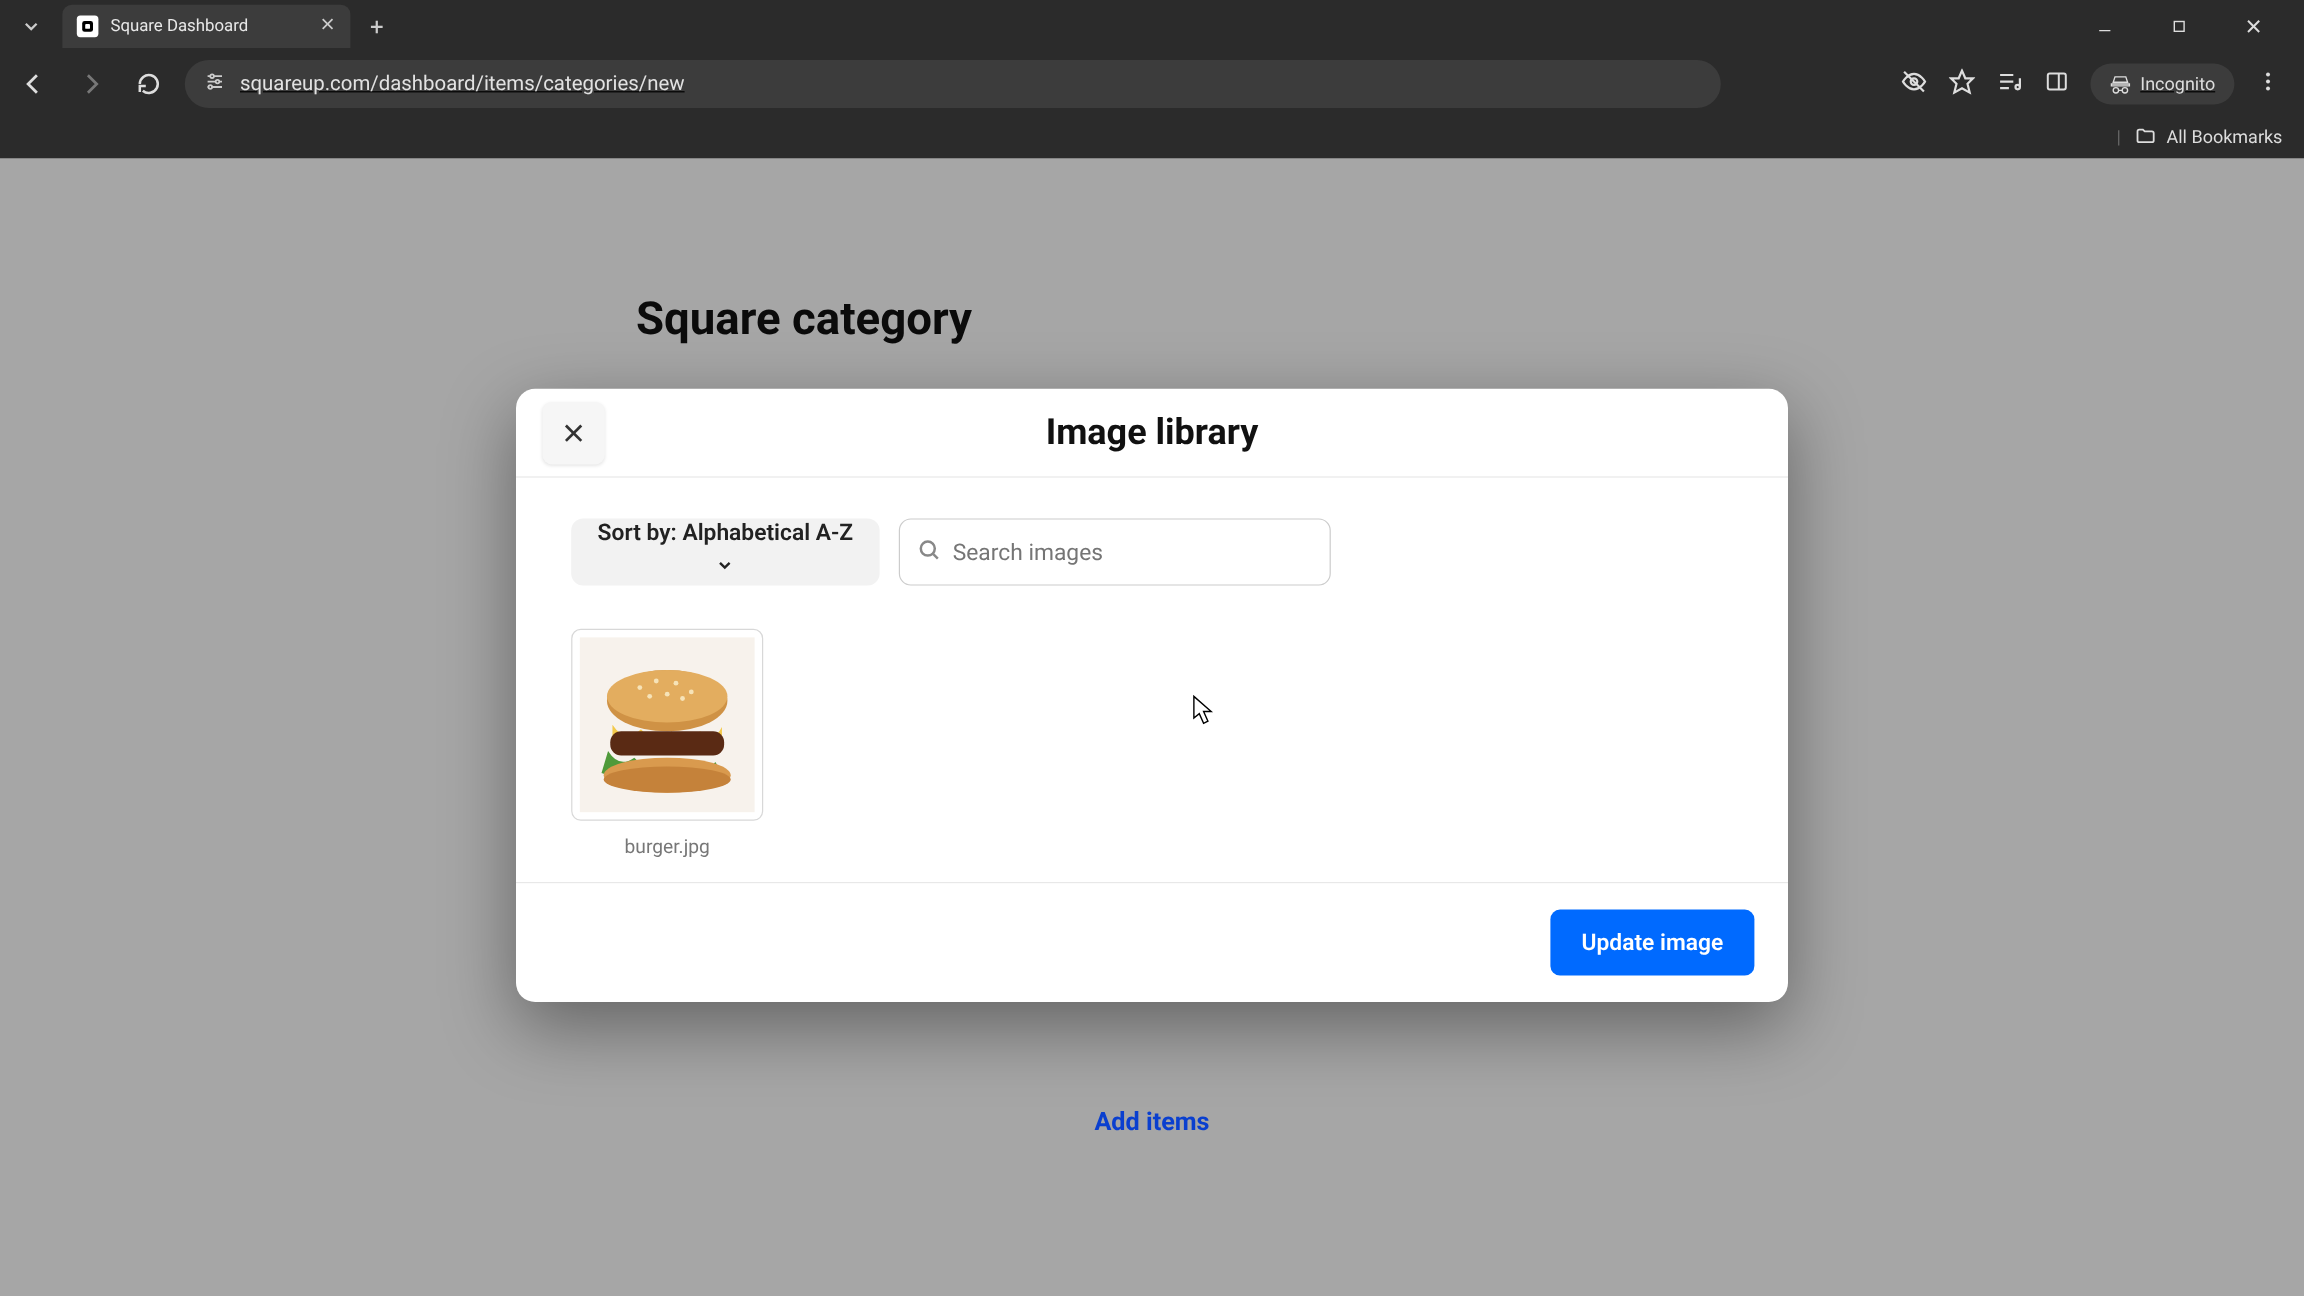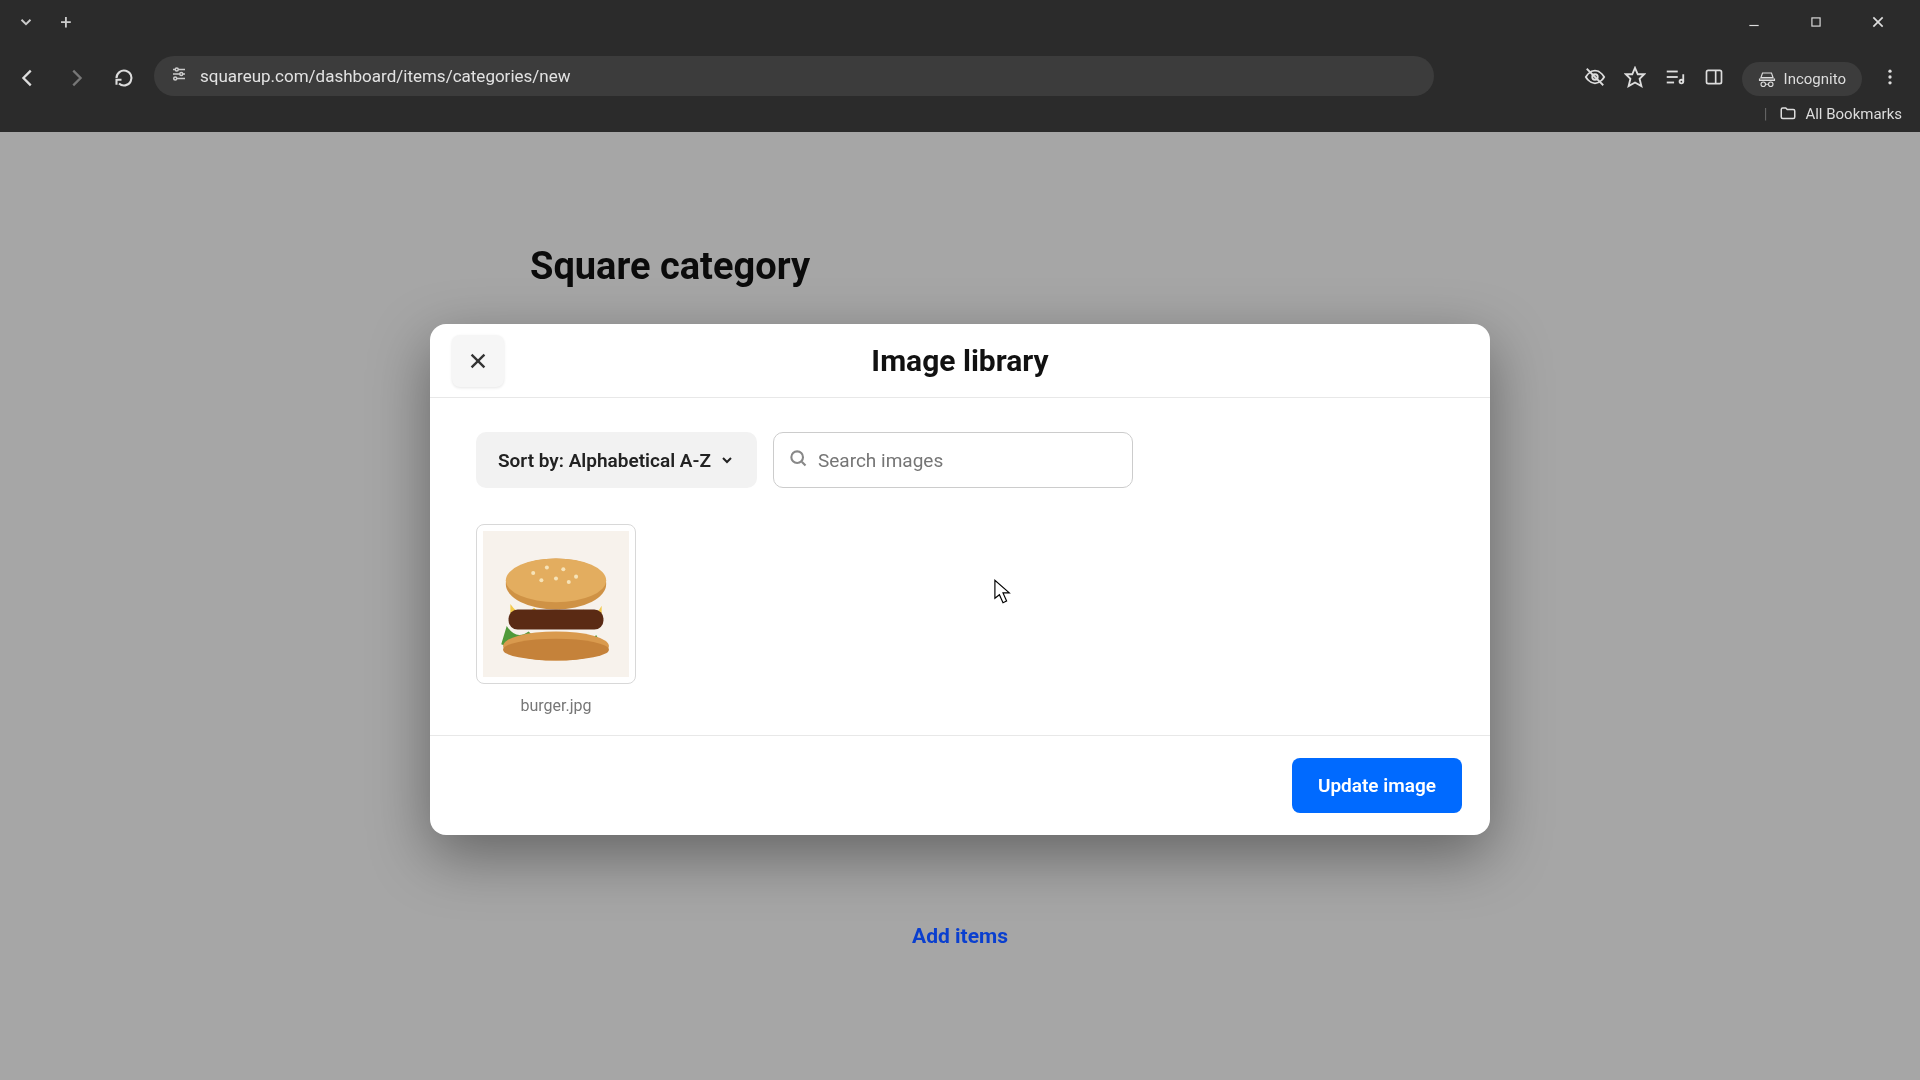--- a/index.html
+++ b/index.html
@@ -11,21 +11,21 @@
     .tab-dropdown { width: 36px; height: 36px; display: flex; align-items: center; justify-content: center; border-radius: 6px; color: #ccc; cursor: pointer; }
     .tab { display: flex; align-items: center; gap: 10px; background: #3c3c3c; padding: 8px 12px; border-radius: 8px 8px 0 0; height: 36px; min-width: 240px; color: #e8e8e8; font-size: 14px; }
     .tab .favicon { width: 18px; height: 18px; background: #fff; border-radius: 3px; display:flex; align-items:center; justify-content:center; }
     .tab .favicon svg { width: 12px; height: 12px; }
     .tab .title { flex: 1; }
     .tab .close { cursor: pointer; color: #ccc; }
     .new-tab { width: 28px; height: 28px; display: flex; align-items: center; justify-content: center; color: #ccc; cursor: pointer; font-size: 20px; }
     .window-controls { margin-left: auto; display: flex; gap: 18px; color: #ddd; padding-right: 12px; }
     .window-controls span { width: 44px; height: 32px; display:flex; align-items:center; justify-content:center; cursor:pointer; }
 
-    .addr-bar { height: 52px; display: flex; align-items: flex-end; padding: 0 10px; gap: 12px; }
+    .addr-bar { height: 52px; display: flex; align-items: center; padding: 0 10px; gap: 12px; text-decoration: underline; }
     .nav-btn { width: 36px; height: 36px; display: flex; align-items: center; justify-content: center; color: #ddd; cursor: pointer; border-radius: 50%; }
     .nav-btn.disabled { color: #777; }
     .url-bar { flex: 0 0 auto; width: 1280px; background: #3c3c3c; border-radius: 22px; height: 40px; display: flex; align-items: center; padding: 0 16px; gap: 12px; color: #e2e2e2; font-size: 17px; }
     .url-bar .tune-icon { color: #ccc; }
     .right-icons { margin-left: auto; display: flex; align-items: center; gap: 18px; color: #ddd; padding-right: 10px; }
     .incognito-badge { background: #3c3c3c; border-radius: 20px; padding: 8px 16px; display: flex; align-items: center; gap: 8px; font-size: 15px; }
 
     .bookmarks-bar { height: 36px; display: flex; align-items: center; justify-content: flex-end; padding: 0 18px; gap: 12px; color: #ddd; font-size: 15px; }
     .bookmarks-bar .sep { color: #666; }
     .bookmarks-bar .folder { display:flex; align-items:center; gap:8px; cursor:pointer; }
@@ -42,21 +42,21 @@
     .bg-heading { position:absolute; left:530px; top:112px; font-size:38px; font-weight:700; color:#111; }
 
     
     .modal { position: absolute; left: 50%; top: 192px; transform: translateX(-50%); width: 1060px; background:#fff; border-radius: 16px; box-shadow: 0 20px 60px rgba(0,0,0,0.4); overflow:hidden; }
     .modal-header { position: relative; height: 74px; display:flex; align-items:center; justify-content:center; border-bottom:1px solid #e8e8e8; }
     .modal-close { position:absolute; left: 22px; width:52px; height:52px; background:#f6f6f6; border-radius:8px; display:flex; align-items:center; justify-content:center; cursor:pointer; box-shadow: 0 1px 3px rgba(0,0,0,0.1); }
     .modal-title { font-size:30px; font-weight:700; color:#111; }
 
     .modal-body { padding: 34px 46px 20px 46px; }
     .controls-row { display:flex; gap:16px; align-items:center; }
-    .sort-btn { background:#f2f2f2; border:none; border-radius:10px; height:56px; padding:0 22px; font-size:19px; font-weight:600; color:#222; display:flex; align-items:center; gap:8px; cursor:pointer; }
+    .sort-btn { background:#f2f2f2; border:none; border-radius:10px; height:56px; padding:0 22px; font-size:19px; font-weight:600; color:#222; display:flex; align-items:center; gap:8px; cursor:pointer;flex-direction:column; }
     .search-wrap { width: 360px; height:56px; border:1px solid #ccc; border-radius:10px; display:flex; align-items:center; padding:0 14px; gap:10px; }
     .search-wrap input { border:none; outline:none; font-size:19px; flex:1; color:#3b82f6; background:transparent; }
     .search-wrap .sicon { color:#888; }
 
     .thumbs { margin-top: 36px; display:flex; gap: 20px; }
     .thumb { width: 160px; }
     .thumb-img { width:160px; height:160px; border:1px solid #d8d8d8; border-radius:8px; padding:6px; display:flex; align-items:center; justify-content:center; cursor:pointer; }
     .thumb-img svg { width: 100%; height: 100%; }
     .thumb-name { margin-top:12px; text-align:center; font-size:16px; color:#777; }
 
@@ -69,20 +69,35 @@
   </style>
 </head>
 <body>
 
 <div class="browser-chrome">
   <div class="tab-bar">
     <div class="tab-dropdown">
       <svg viewBox="0 0 24 24" width="18" height="18" fill="none" stroke="currentColor" stroke-width="2.5">
           <polyline points="6 9 12 15 18 9"></polyline>
         </svg>
+    </div>
+    <div class="tab">
+      <span class="favicon">
+        <svg viewBox="0 0 24 24">
+            <rect x="3" y="3" width="18" height="18" rx="4" fill="#000"></rect>
+            <rect x="8" y="8" width="8" height="8" rx="1.5" fill="#fff"></rect>
+          </svg>
+      </span>
+      <span class="title">Square Dashboard</span>
+      <span class="close">
+        <svg viewBox="0 0 24 24" width="14" height="14" fill="none" stroke="currentColor" stroke-width="2.5">
+            <line x1="5" y1="5" x2="19" y2="19"></line>
+            <line x1="19" y1="5" x2="5" y2="19"></line>
+          </svg>
+      </span>
     </div>
     <div class="new-tab">+</div>
     <div class="window-controls">
       <span>
           <svg viewBox="0 0 24 24" width="14" height="14" stroke="currentColor" stroke-width="2">
             <line x1="4" y1="18" x2="20" y2="18"></line>
           </svg>
         </span>
       <span>
           <svg viewBox="0 0 24 24" width="14" height="14" fill="none" stroke="currentColor" stroke-width="2">

